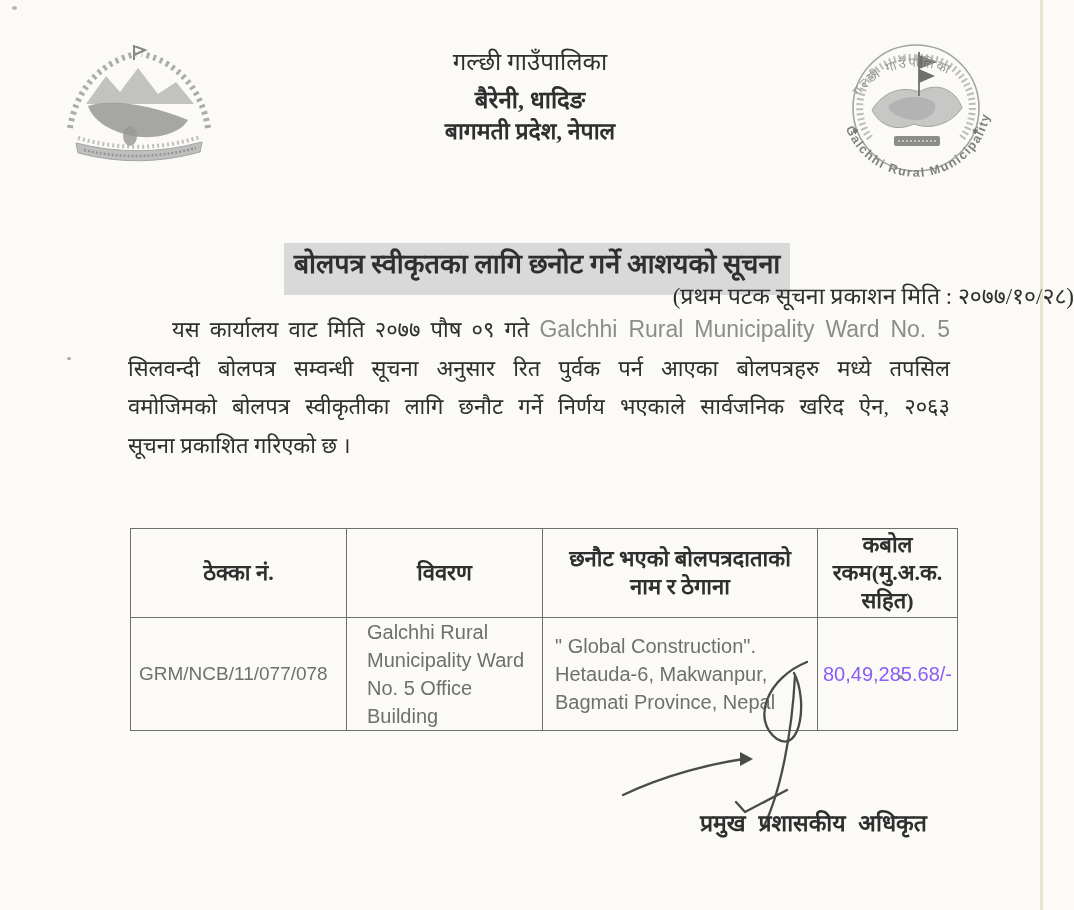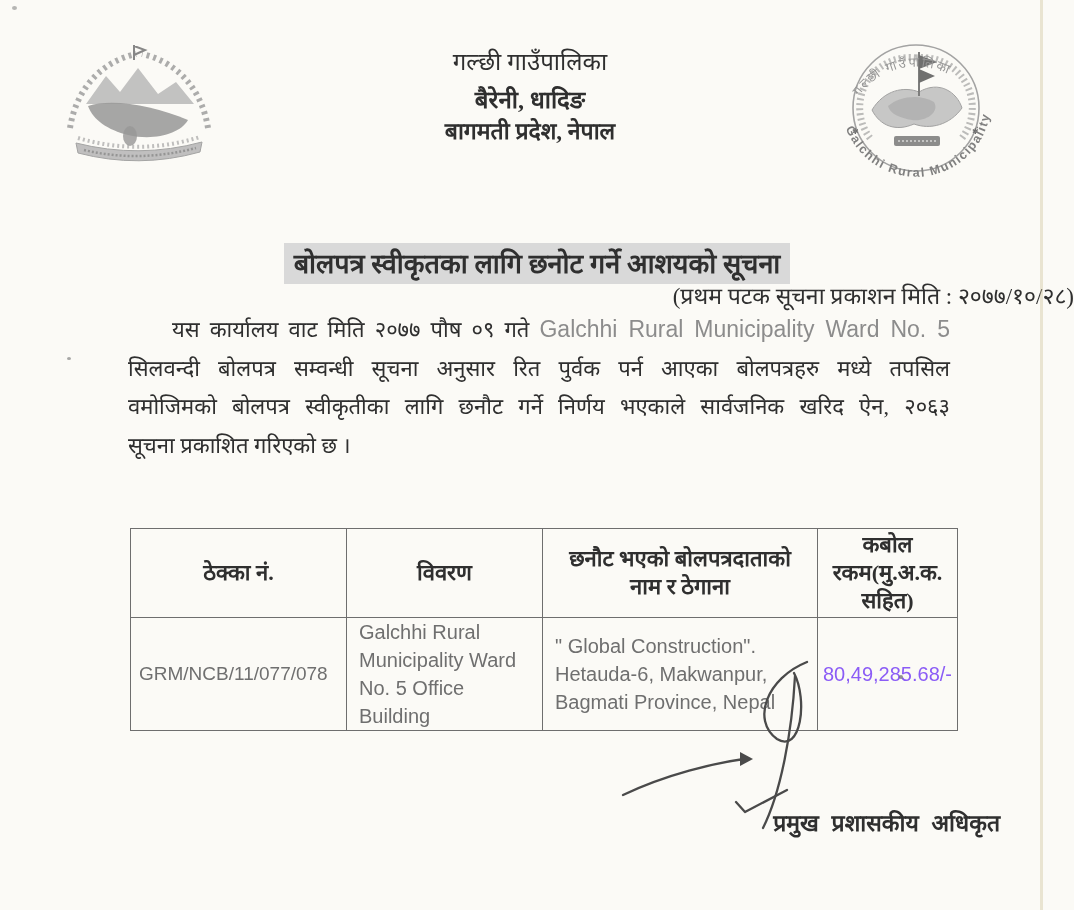--- a/index.html
+++ b/index.html
@@ -20,21 +20,21 @@
 
   
   .letterhead { position:absolute; left:200px; top:44px; width:660px; text-align:center; }
   .lh-muni { font-size:24px; margin-bottom:6px; }
   .lh-office { font-size:38px; font-weight:bold; line-height:46px; margin-bottom:3px; }
   .lh-addr { font-size:24px; font-weight:bold; line-height:34px; }
   .lh-prov { font-size:23px; font-weight:bold; line-height:30px; }
 
   
   .notice-title-wrap { position:absolute; left:0; top:243px; width:1074px; text-align:center; }
-  .notice-title { display:inline-block; background:#d9d9d9; padding:1px 10px 3px;
+  .notice-title { display:inline-block; background:#d9d9d9; padding:1px 10px 14px;
     font-size:27px; font-weight:bold; }
   .notice-pub { position:absolute; left:0; top:279px; width:1074px; text-align:right;
     font-size:23px; }
 
   
   .notice-body { position:absolute; left:128px; top:310px; width:822px;
     font-size:22px; }
   .body-line { line-height:38.5px; text-align:justify; text-align-last:justify; }
   .body-line.last { text-align-last:left; }
   .body-line:first-child { text-indent:44px; }
@@ -43,28 +43,28 @@
 
   
   table.bid-table { position:absolute; left:130px; top:528px; width:827px;
     border-collapse:collapse; table-layout:fixed; }
   .bid-table td, .bid-table th { border:1px solid #6e6e6e; vertical-align:middle; }
   .bid-table th { height:84px; font-size:22px; font-weight:bold; text-align:center;
     line-height:28px; padding:2px 8px; }
   .bid-table td { height:112px; font-family:"Liberation Sans", sans-serif;
     font-size:20px; color:#6f6f6f; line-height:28px; }
   td.cell-contract { text-align:left; padding-left:8px; font-size:19px; }
-  td.cell-desc { padding-left:12px; padding-right:6px; }
+  td.cell-desc { padding-left:20px; padding-right:6px; }
   td.cell-bidder { padding-left:12px; padding-right:4px; }
   td.cell-amount { text-align:center; color:#8b5cf6; font-size:20px; vertical-align:middle; }
 
   
   .signature-svg { position:absolute; left:595px; top:640px; }
   .sig-label { position:absolute; left:700px; top:806px; width:300px;
-    font-size:23px; font-weight:bold; word-spacing:7px;text-align:right; }
+    font-size:23px; font-weight:bold; word-spacing:7px; }
 </style>
 </head>
 <body>
 
 <div class="page">
 
   <svg class="emblem emblem-left" width="162" height="128" viewBox="0 0 162 128">
     <g fill="none" stroke="#8e8e8e" stroke-width="6" stroke-dasharray="3 4" opacity=".8">
       <path d="M 12,86 C 18,48 42,20 78,12"></path>
       <path d="M 150,86 C 144,48 120,20 84,12"></path>

